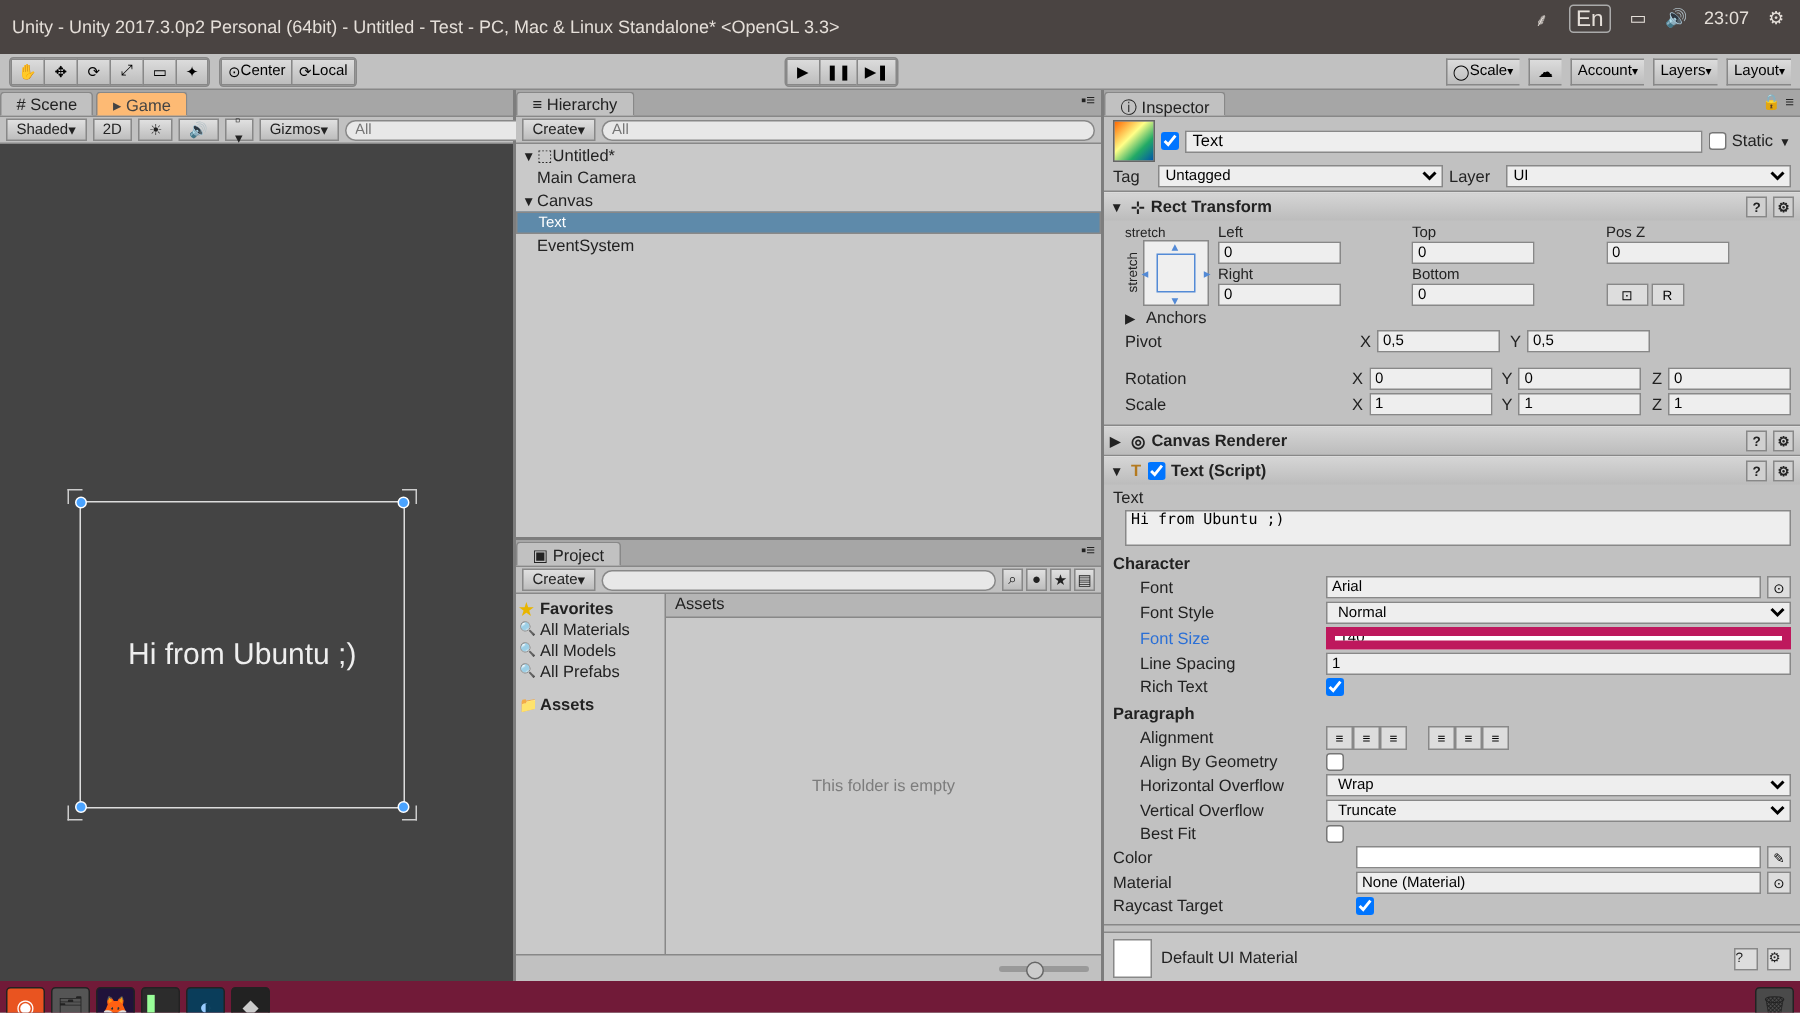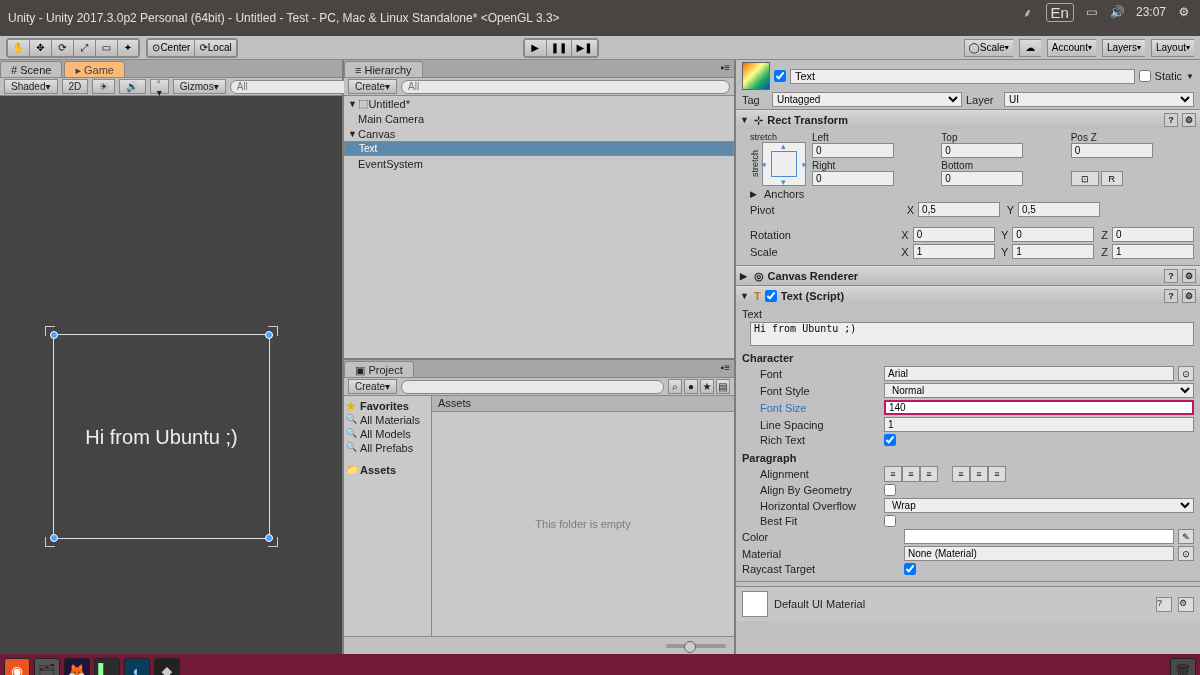--- a/index.html
+++ b/index.html
@@ -115,21 +115,21 @@
   .tree {
     background:#c9c9c9; flex:1; overflow:auto; font-size:11px;
   }
   .tree .item { padding: 1px 4px; display:flex; align-items:center; height:15px; }
   .tree .item.sel { background:#5e8aaa; color:#fff; }
   .tree .arrow { width:10px; display:inline-block; font-size:9px; }
   .indent1{padding-left:16px;} .indent2{padding-left:30px;} .indent3{padding-left:44px;}
 
   .project { flex:1; display:flex; flex-direction:column; }
   .project-body { flex:1; display:flex; }
-  .proj-left { width:88px; background:#c9c9c9; border-right:1px solid #888; padding:3px 0; font-size:11px; }
+  .proj-left { width:100px; background:#c9c9c9; border-right:1px solid #888; padding:3px 0; font-size:11px; }
   .proj-left .item { padding:1px 6px 1px 16px; position:relative; }
   .proj-left .fav::before { content:"\2605"; color:#e8b500; position:absolute; left:2px; }
   .proj-left .mag::before { content:"\1F50D"; position:absolute; left:2px; font-size:9px; }
   .proj-left .folder::before { content:"\1F4C1"; position:absolute; left:2px; font-size:10px; }
   .proj-right { flex:1; background:#c9c9c9; display:flex; flex-direction:column; }
   .proj-right .crumb { height:16px; border-bottom:1px solid #888; padding:1px 6px; background:#b5b5b5; }
   .proj-right .empty { flex:1; display:flex; align-items:center; justify-content:center; color:#7c7c7c; }
   .proj-footer { height:18px; border-top:1px solid #888; background:#c1c1c1; display:flex; align-items:center; justify-content:flex-end; padding:0 8px; }
   .slider { width:60px; height:4px; background:#999; position:relative; border-radius:2px; }
   .slider::after{content:""; position:absolute; left:30%; top:-3px; width:10px;height:10px;background:#ccc;border:1px solid #666;border-radius:50%;}
@@ -162,21 +162,21 @@
   .field-row { display:flex; align-items:center; gap:4px; }
   .field-row .fl { width:150px; }
   .field-row .fl.sub { width:130px; padding-left:10px; }
   .num, .txt, .sel {
     height:15px; background:#eee; border:1px solid #888; font-size:10px; padding:0 3px;
   }
   .num { width:82px; }
   .txt { flex:1; }
   .sel { flex:1; }
   .axis { width:10px; display:inline-block; text-align:right; }
-  .focused { border:2px solid #be185d; background:#fff; color:#000; }
+  .focused { border:6px solid #be185d; background:#fff; color:#000; }
   .focused-label { color:#2a6fd6; }
   .anchor-box {
     width:44px;height:44px;border:1px solid #888;background:#efefef;
     display:flex;align-items:center;justify-content:center;position:relative;
   }
   .anchor-box .inner{width:26px;height:26px;border:1px solid #538ad6;}
   .anchor-box .arrw{position:absolute;font-size:9px;color:#538ad6;}
   .seg-group{display:flex;}
   .seg-group button{width:18px;height:16px;border:1px solid #888;background:#ddd;font-size:9px;}
 
@@ -345,20 +345,25 @@
           <div class="empty">This folder is empty</div>
         </div>
       </div>
       <div class="proj-footer">
         <div class="slider"></div>
       </div>
     </div>
   </div>
 
   <div class="inspector-col">
+    <div class="panel-tabs">
+      <div class="panel-tab">ⓘ <span>Inspector</span></div>
+      <div style="flex:1"></div>
+      <div style="padding:2px 4px; font-size:10px">🔒 ≡</div>
+    </div>
 
     <div class="insp-header">
       <div class="row">
         <div class="colorcube"></div>
         <input class="chk" type="checkbox" checked="" style="">
         <input class="insp-name" value="Text" style="">
         <input class="chk" type="checkbox" style="">
         <span>Static</span>
         <span style="font-size:8px">▼</span>
       </div>
@@ -507,20 +512,24 @@
         </div>
         <div class="field-row">
             <span class="fl sub">Align By Geometry</span>
           <input class="chk" type="checkbox" style="">
         </div>
         <div class="field-row">
             <span class="fl sub">Horizontal Overflow</span>
           <select class="sel"><option>Wrap</option></select>
         </div>
         <div class="field-row">
+            <span class="fl sub">Vertical Overflow</span>
+          <select class="sel"><option>Truncate</option></select>
+        </div>
+        <div class="field-row">
             <span class="fl sub">Best Fit</span>
           <input class="chk" type="checkbox" style="">
         </div>
         <div class="field-row">
             <span class="fl" style="margin-left:-8px;width:158px">Color</span>
           <div class="color-swatch"></div>
           <button class="picker-btn">✎</button>
         </div>
         <div class="field-row">
             <span class="fl" style="margin-left:-8px;width:158px">Material</span>

